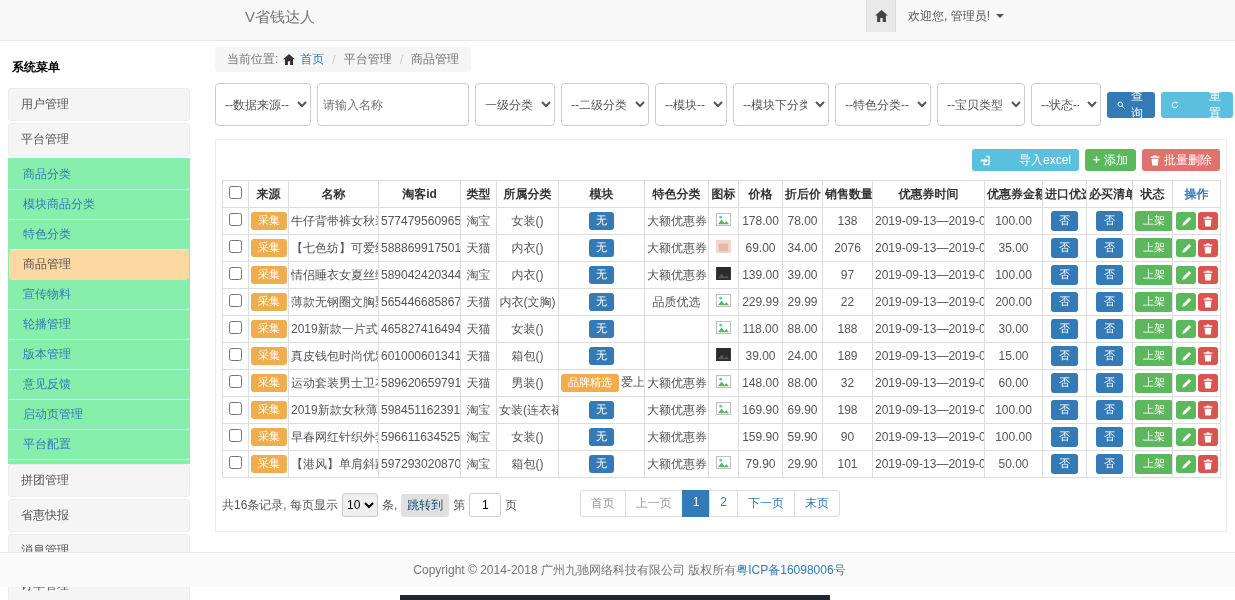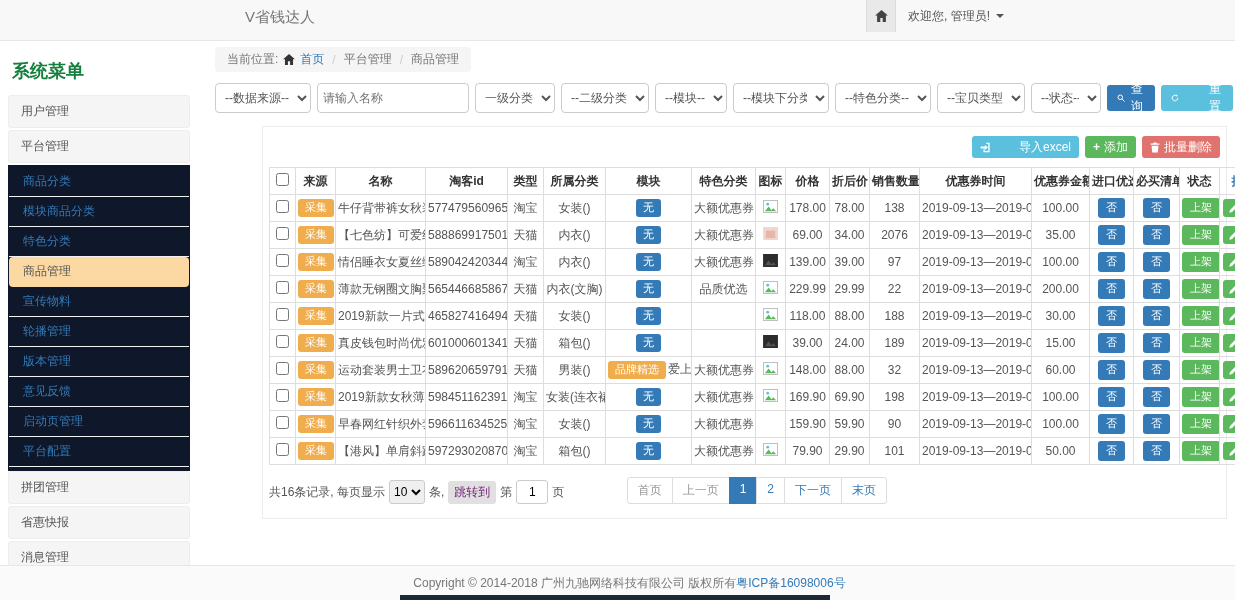--- a/index.html
+++ b/index.html
@@ -13,69 +13,69 @@
             border-bottom:1px solid #e7e7e7; z-index:4; }
   .brand { position:absolute; left:245px; top:8px; font-size:15px; color:#777; }
   .topbar-right { position:absolute; left:866px; top:0; height:32px; display:flex; align-items:center; }
   .home-btn { width:30px; height:32px; display:flex; align-items:center; justify-content:center;
               background:#e9e9e9; border-left:1px solid #dcdcdc; border-right:1px solid #dcdcdc; cursor:pointer; }
   .welcome { display:flex; align-items:center; gap:6px; padding:0 12px; color:#555; cursor:pointer; }
   .caret { width:0; height:0; border-left:4px solid transparent; border-right:4px solid transparent;
            border-top:4px solid #555; display:inline-block; }
   
   .sidebar { position:absolute; left:8px; top:55px; width:182px; z-index:1; }
-  .sidebar-title { color:#15803d; font-weight:bold; font-size:18px; padding:4px 4px 12px 4px; }
+  .sidebar-title { color:#000000; font-weight:bold; font-size:12px; padding:4px 4px 12px 4px; }
   .side-group { background:#f5f5f5; border:1px solid #ededed; border-radius:3px; padding:7px 12px;
                 margin-bottom:2px; color:#555; cursor:pointer; }
-  .submenu { background:#0f172a; padding:2px 0 4px 0; }
+  .submenu { background:#86efac; padding:2px 0 4px 0; }
   .side-sub { padding:6px 14px; color:#337ab7; border-bottom:1px solid #f3f3f3; cursor:pointer; margin:0 1px; }
   .side-sub.active { background:#fcd9a3; border-radius:4px; color:#555; border-bottom-color:transparent; }
   
   .main { position:absolute; left:215px; top:47px; width:1012px; z-index:1; }
   .breadcrumb { display:inline-flex; align-items:center; gap:5px; background:#f5f5f5; border-radius:4px;
                 padding:4px 12px; color:#777; }
   .breadcrumb .link { color:#337ab7; cursor:pointer; }
   .breadcrumb .sep { color:#ccc; margin:0 3px; }
   .filters { display:flex; gap:6px; margin-top:11px; align-items:center; }
-  .filters select, .filters input { height:30px; border:1px solid #ccc; border-radius:4px; font-size:12px;
+  .filters select, .filters input { height:43px; border:1px solid #ccc; border-radius:4px; font-size:12px;
           color:#555; padding:0 5px; background:#fff; font-family:inherit; }
   .btn { border:none; border-radius:3px; color:#fff; font-size:12px; padding:0 10px; height:26px;
          display:inline-flex; align-items:center; gap:4px; cursor:pointer; font-family:inherit; }
   .btn-primary { background:#337ab7; } .btn-info { background:#5bc0de;gap:28px; }
   .btn-success { background:#5cb85c; } .btn-danger-soft { background:#e0736d; }
-  .panel { border:1px solid #ececec; margin-top:13px; padding:9px 6px 14px 6px; background:#fff;margin-left:47px; }
+  .panel { border:1px solid #ececec; margin-top:13px; padding:9px 6px 14px 6px; background:#fff; }
   .actions { display:flex; justify-content:flex-end; gap:6px; margin-bottom:9px; }
   .actions .btn { height:22px; padding:0 8px; font-size:12px; }
   table { width:100%; border-collapse:collapse; table-layout:fixed; }
   th, td { border:1px solid #ddd; text-align:center; padding:3px 2px; height:27px; overflow:hidden;
            white-space:nowrap; font-weight:normal; color:#555; }
   th { color:#333; font-weight:bold; }
   th:last-child { color:#337ab7; }
   .badge { display:inline-block; border-radius:3px; color:#fff; font-size:11px; padding:2px 7px; line-height:1.2; }
   .badge.orange { background:#f0ad4e; } .badge.blue { background:#337ab7; }
   .mini-btn { display:inline-block; border-radius:3px; color:#fff; font-size:11px; padding:3px 8px;
               cursor:pointer; line-height:1.2; }
   .mini-btn.blue { background:#337ab7; } .mini-btn.green { background:#5cb85c; }
   .icon-btn { display:inline-flex; width:20px; height:18px; border-radius:3px; align-items:center;
               justify-content:center; cursor:pointer; margin:0 1px; vertical-align:middle; }
   .icon-btn.green { background:#5cb85c; } .icon-btn.red { background:#d9534f; }
   .pagination { display:flex; justify-content:space-between; align-items:flex-end; margin-top:12px; width:618px; }
   .pg-left { display:flex; align-items:center; gap:4px; color:#555; }
   .pg-left select { height:24px; border:1px solid #ccc; border-radius:3px; font-family:inherit; font-size:12px; }
-  .jump-label { background:#e0e0e0; padding:3px 6px; border-radius:3px; color:#701a75; cursor:pointer; }
+  .jump-label { background:#e0e0e0; padding:3px 6px; border-radius:3px; color:#0c4a6e; cursor:pointer; }
   .page-input { width:32px; height:24px; border:1px solid #ccc; border-radius:3px; text-align:center;
                 font-family:inherit; font-size:12px; }
   .pager { display:flex; }
   .pager .pg { border:1px solid #ddd; padding:4px 10px; margin-left:-1px; color:#337ab7; cursor:pointer;
                background:#fff; }
   .pager .pg:first-child { border-radius:3px 0 0 3px; margin-left:0; }
   .pager .pg:last-child { border-radius:0 3px 3px 0; }
   .pg.disabled { color:#999; }
   .pg.active { background:#337ab7; border-color:#337ab7; color:#fff; }
-  footer { position:absolute; left:0; right:0; bottom:0; height:35px; background:#fafafa;
+  footer { position:absolute; left:0; right:0; bottom:13px; height:35px; background:#fafafa;
            border-top:1px solid #e7e7e7; display:flex; align-items:center; justify-content:center;
            color:#777; z-index:5; gap:0;padding-left:24px; }
   footer .icp { color:#337ab7; cursor:pointer; }
   .bottom-bar { position:absolute; left:400px; bottom:0; width:430px; height:5px; background:#1f2935; z-index:6; }
 </style>
 </head>
 <body>
 
 <header class="topbar">
   <div class="brand">V省钱达人</div>

